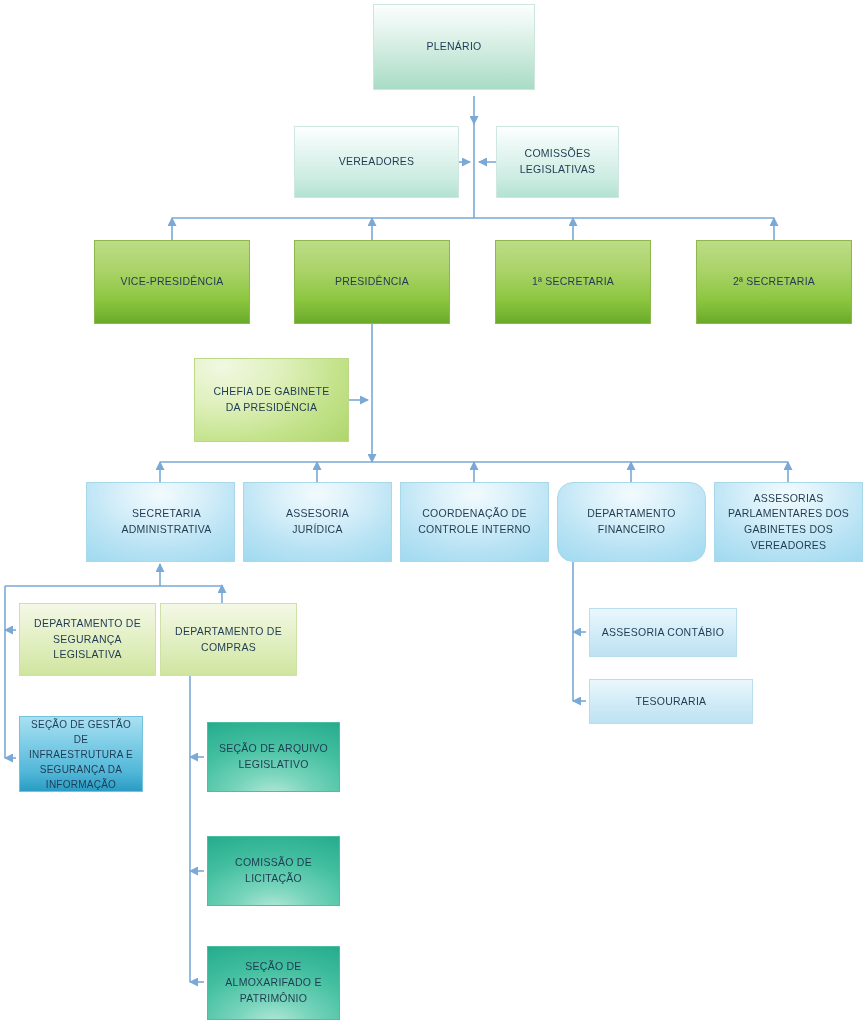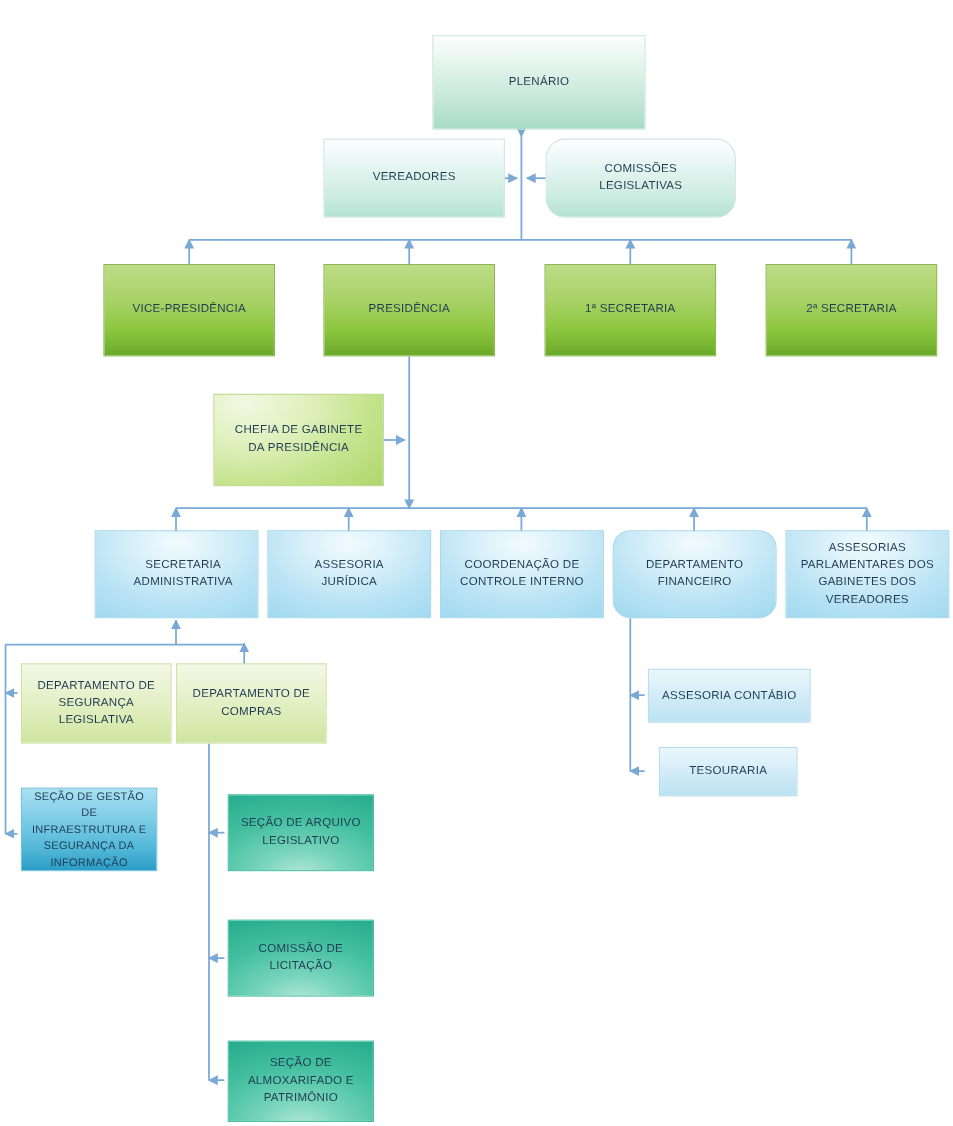--- a/index.html
+++ b/index.html
@@ -129,27 +129,27 @@
       <path d="M190 757 L204 757" marker-end="url(#arrEnd)" transform="rotate(180 197 757)"></path>
       <path d="M190 871 L204 871" marker-end="url(#arrEnd)" transform="rotate(180 197 871)"></path>
       <path d="M190 982 L204 982" marker-end="url(#arrEnd)" transform="rotate(180 197 982)"></path>
 
       <path d="M573 562 L573 701"></path>
       <path d="M573 632 L586 632" marker-end="url(#arrEnd)" transform="rotate(180 579.5 632)"></path>
       <path d="M573 701 L586 701" marker-end="url(#arrEnd)" transform="rotate(180 579.5 701)"></path>
     </g>
   </svg>
 
-  <div class="node fill-plenario" style="left:393px;top:4px;width:194px;height:86px;margin-top:28px;">
+  <div class="node fill-plenario" style="left:373px;top:4px;width:162px;height:86px;">
       <span>PLENÁRIO</span>
     </div>
   <div class="node fill-vereador" style="left:294px;top:126px;width:165px;height:72px;">
       <span>VEREADORES</span>
     </div>
-  <div class="node fill-vereador" style="left:496px;top:126px;width:173px;height:72px;border-radius:18px;">
+  <div class="node fill-vereador" style="left:496px;top:126px;width:123px;height:72px;">
       <span>COMISSÕES<br>LEGISLATIVAS</span>
     </div>
 
   <div class="node fill-green" style="left:94px;top:240px;width:156px;height:84px;">
       <span>VICE-PRESIDÊNCIA</span>
     </div>
   <div class="node fill-green" style="left:294px;top:240px;width:156px;height:84px;">
       <span>PRESIDÊNCIA</span>
     </div>
   <div class="node fill-green" style="left:495px;top:240px;width:156px;height:84px;">
@@ -196,17 +196,17 @@
   <div class="node fill-teal" style="left:207px;top:836px;width:133px;height:70px;">
       <span>COMISSÃO DE<br>LICITAÇÃO</span>
     </div>
   <div class="node fill-teal" style="left:207px;top:946px;width:133px;height:74px;">
       <span>SEÇÃO DE<br>ALMOXARIFADO E<br>PATRIMÔNIO</span>
     </div>
 
   <div class="node fill-palebluewide" style="left:589px;top:608px;width:148px;height:49px;">
       <span>ASSESORIA CONTÁBIO</span>
     </div>
-  <div class="node fill-palebluewide" style="left:589px;top:679px;width:126px;height:45px;margin-left:10px;">
+  <div class="node fill-palebluewide" style="left:589px;top:679px;width:164px;height:45px;">
       <span>TESOURARIA</span>
     </div>
 
 </div>
 
 </body></html>

